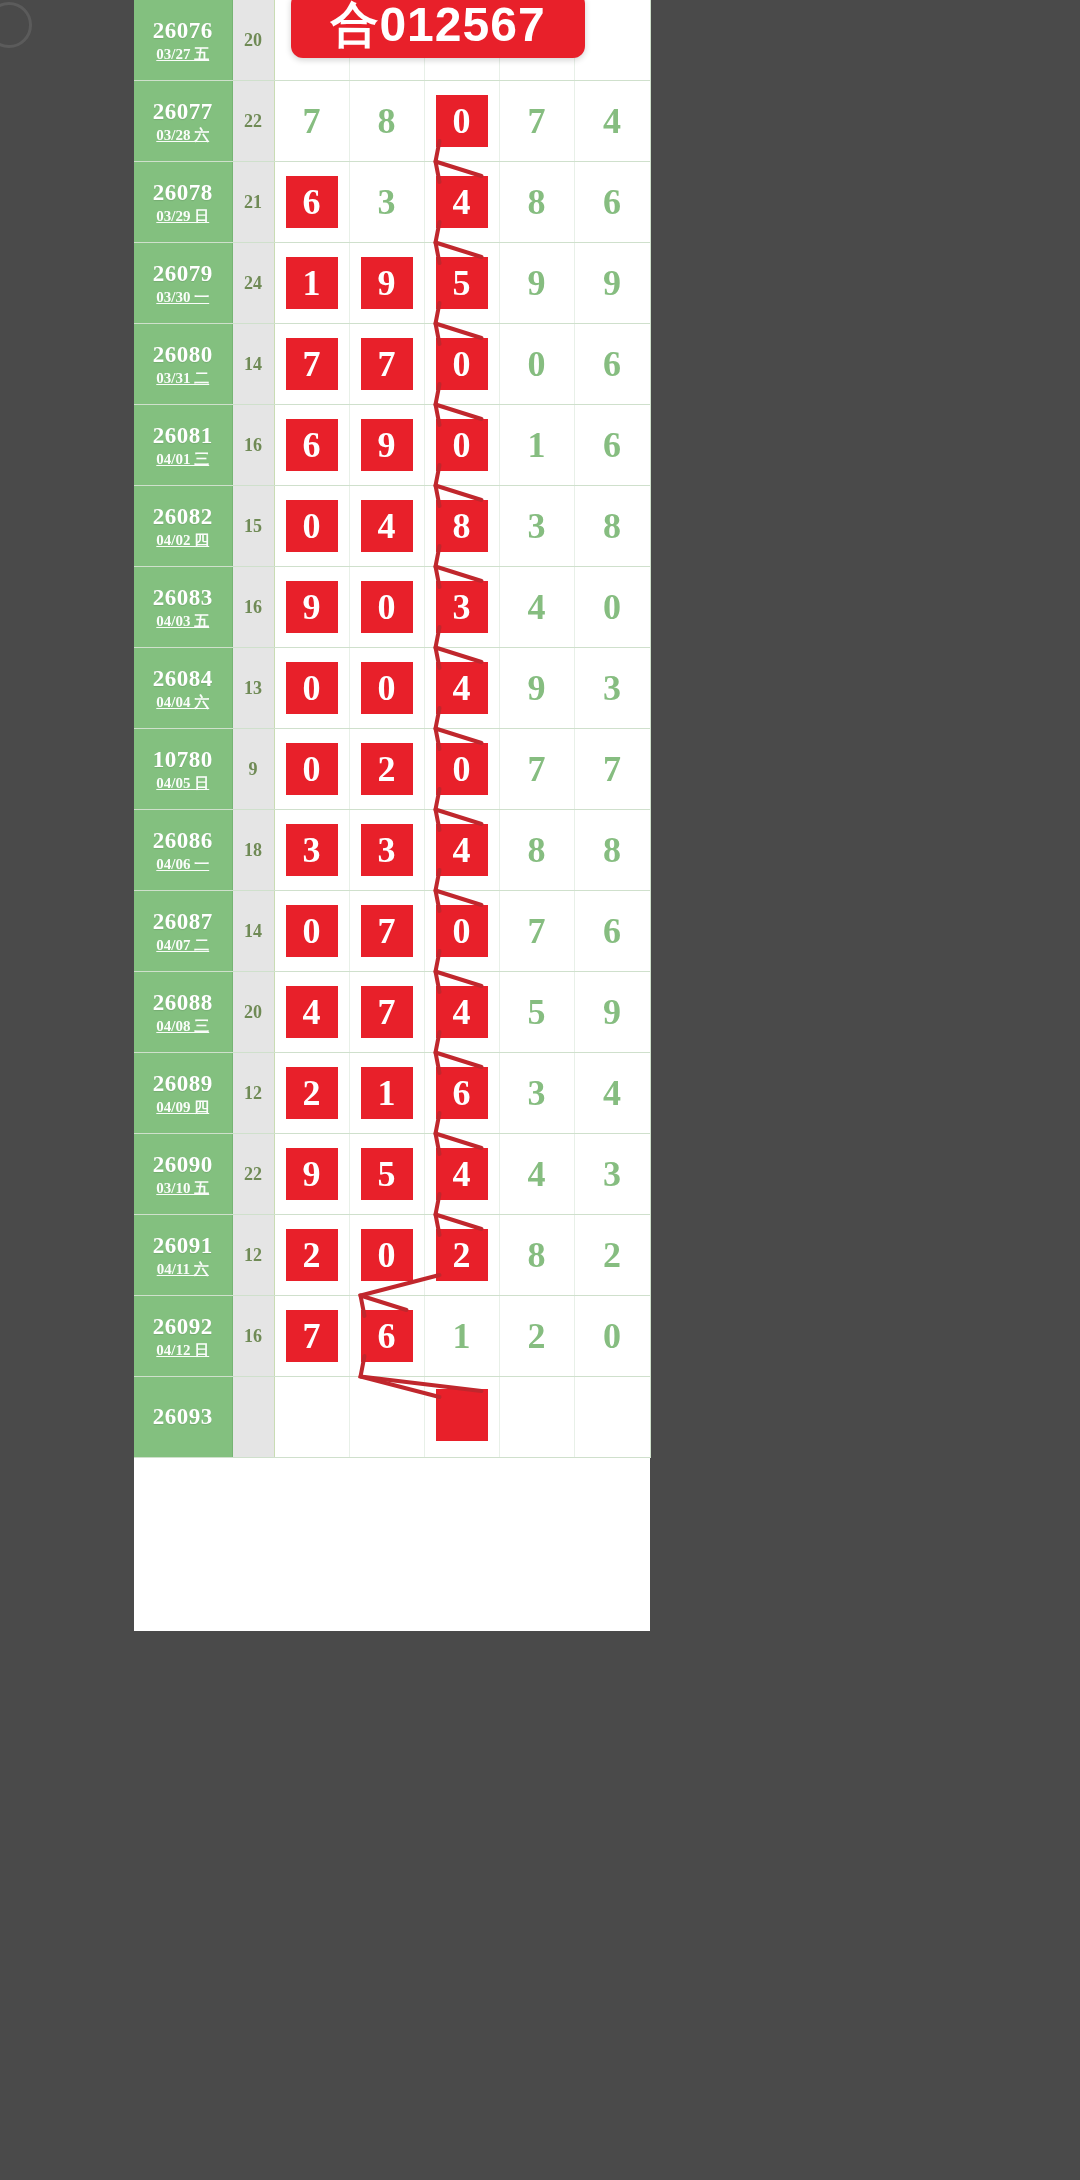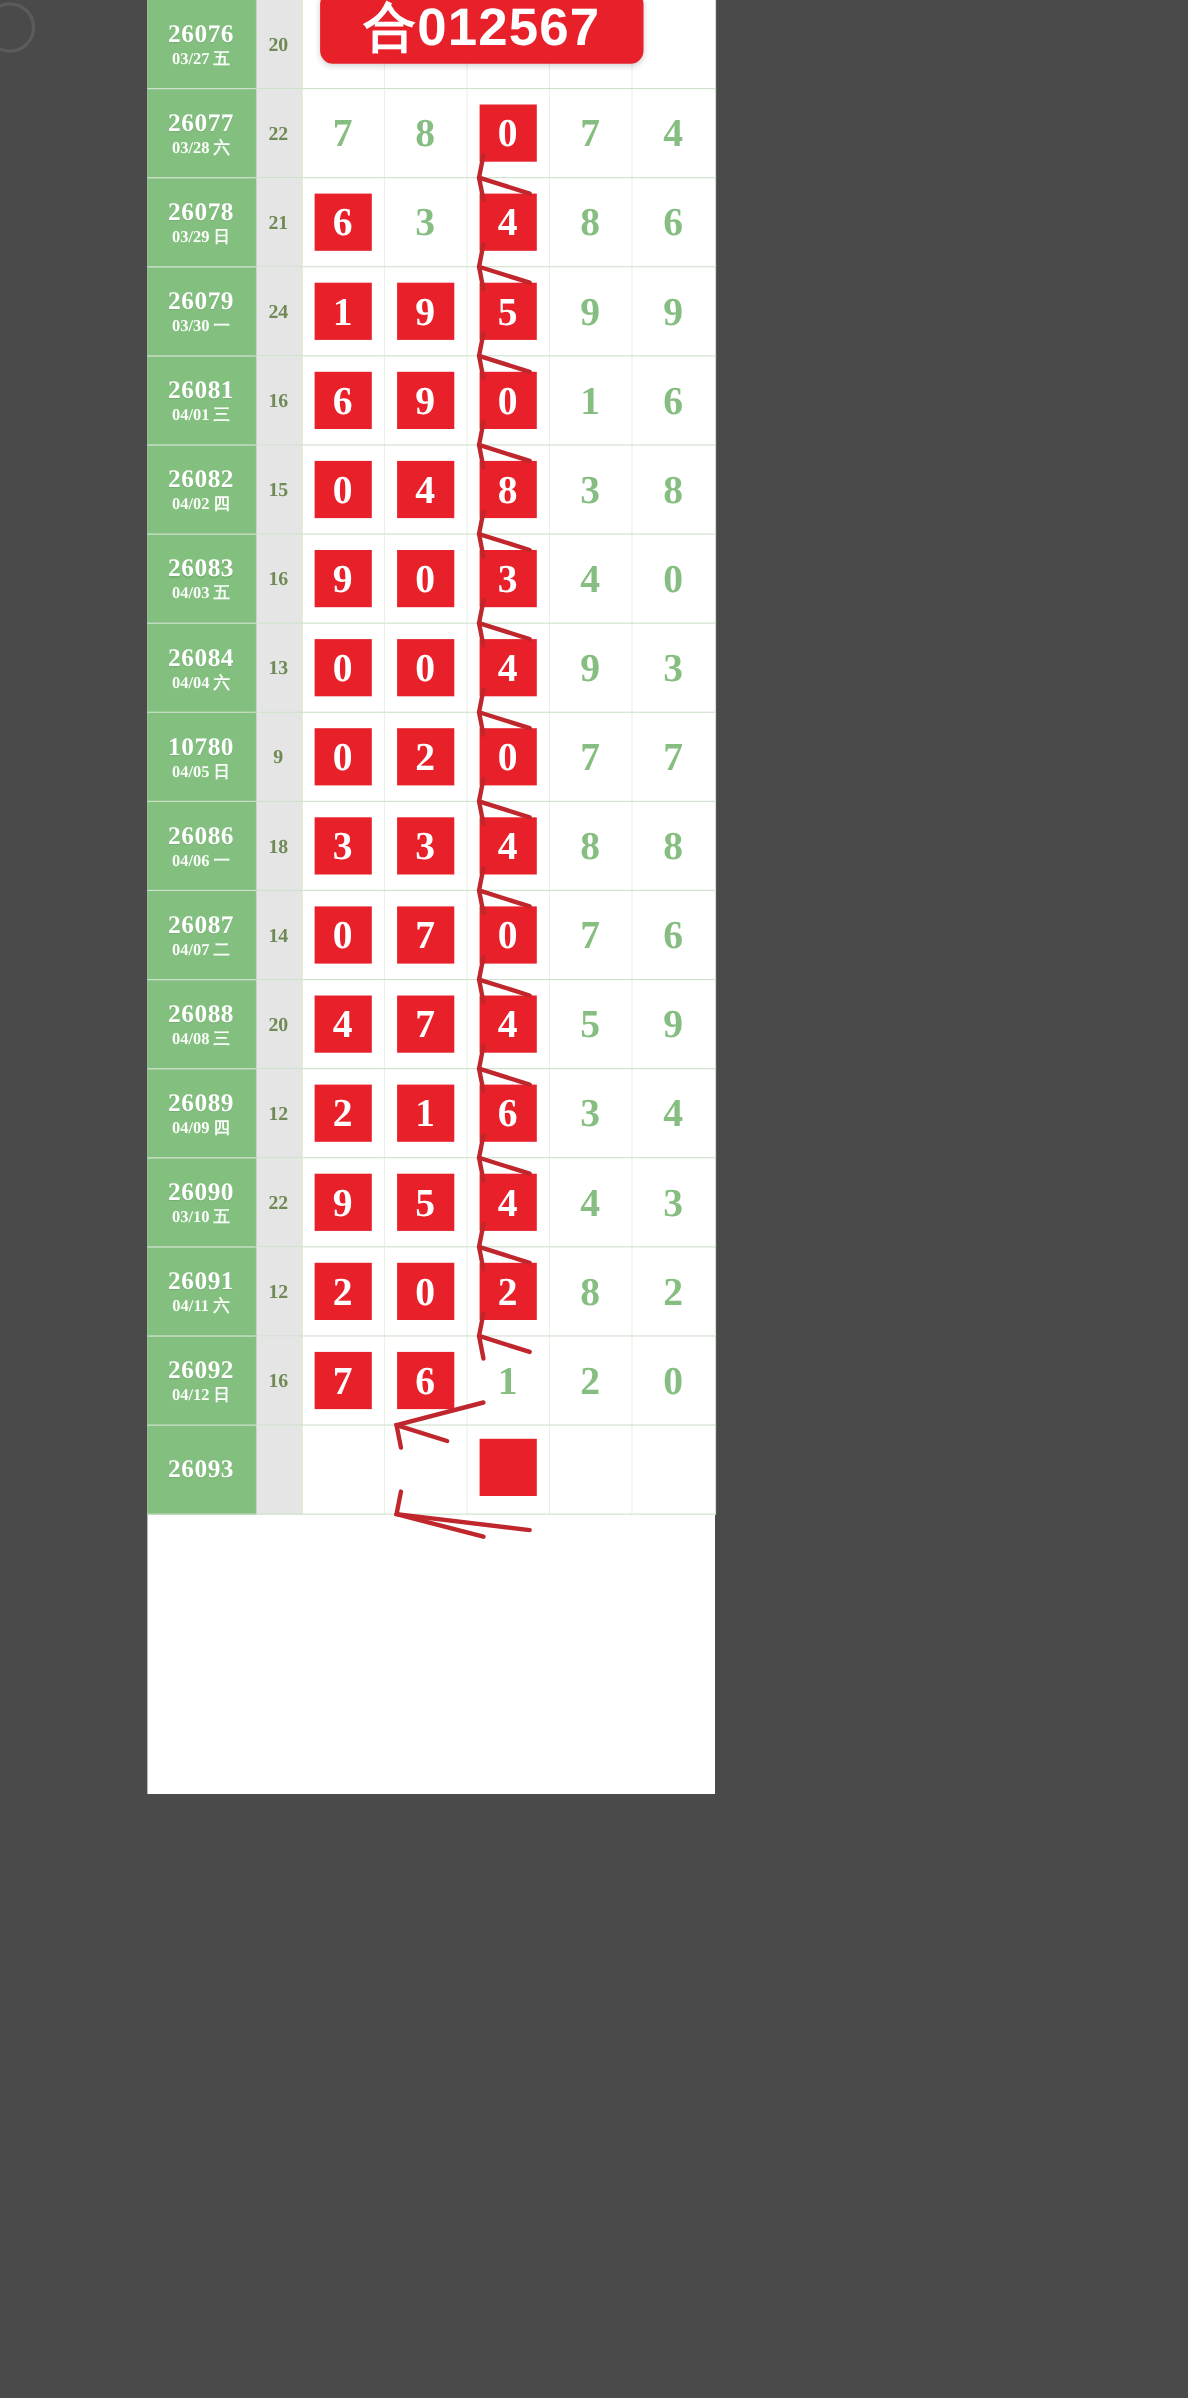--- a/index.html
+++ b/index.html
@@ -52,20 +52,21 @@
     line-height:1.22;
     padding:4px 0;
   }
   td.issue .no{
     display:block;font-size:23px;font-weight:bold;letter-spacing:.5px;
     text-shadow:0 1px 1px rgba(0,0,0,.10);
   }
   td.issue .dt{
     display:block;font-size:15px;font-weight:bold;margin-top:0;
     opacity:.96;
+    text-decoration:underline;
   }
   td.sum{
     background:#e5e5e5;
     color:#6f8a55;
     font-size:18px;font-weight:bold;
     border-right:1px solid #c9dcb4;
     border-bottom:1px solid #d6e6c4;
   }
   td.cell{
     background:#ffffff;
@@ -173,20 +174,32 @@
             <td class="issue">
               <span class="no">26079</span>
               <span class="dt">03/30 一</span>
             </td>
             <td class="sum">24</td>
             <td class="cell"><span class="mark">1</span></td>
             <td class="cell"><span class="mark">9</span></td>
             <td class="cell"><span class="mark">5</span></td>
             <td class="cell"><span class="plain">9</span></td>
             <td class="cell last"><span class="plain">9</span></td>
+          </tr>
+          <tr>
+            <td class="issue">
+              <span class="no">26080</span>
+              <span class="dt">03/31 二</span>
+            </td>
+            <td class="sum">14</td>
+            <td class="cell"><span class="mark">7</span></td>
+            <td class="cell"><span class="mark">7</span></td>
+            <td class="cell"><span class="mark">0</span></td>
+            <td class="cell"><span class="plain">0</span></td>
+            <td class="cell last"><span class="plain">6</span></td>
           </tr>
           <tr>
             <td class="issue">
               <span class="no">26081</span>
               <span class="dt">04/01 三</span>
             </td>
             <td class="sum">16</td>
             <td class="cell"><span class="mark">6</span></td>
             <td class="cell"><span class="mark">9</span></td>
             <td class="cell"><span class="mark">0</span></td>

